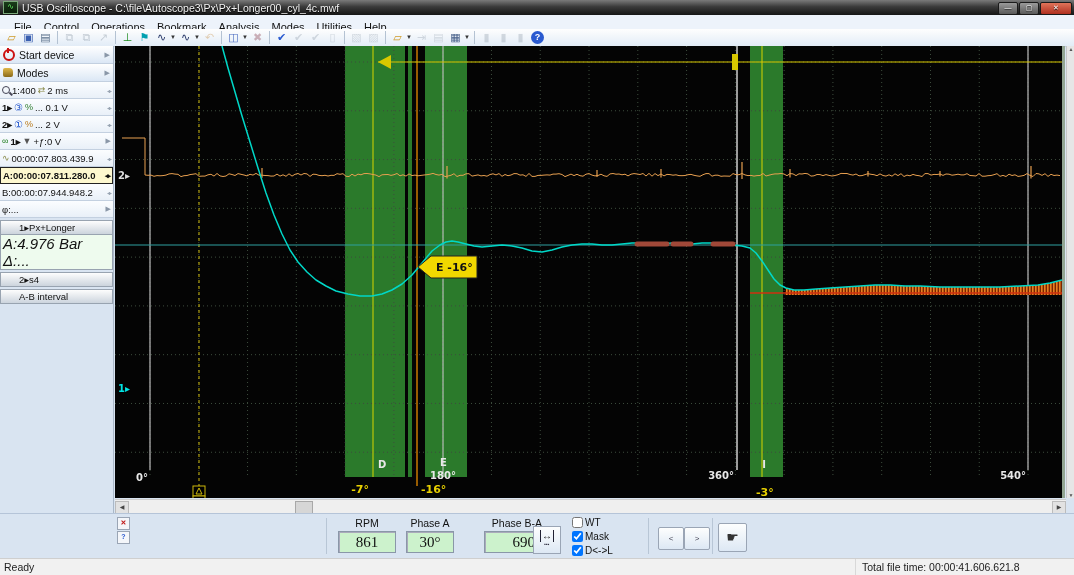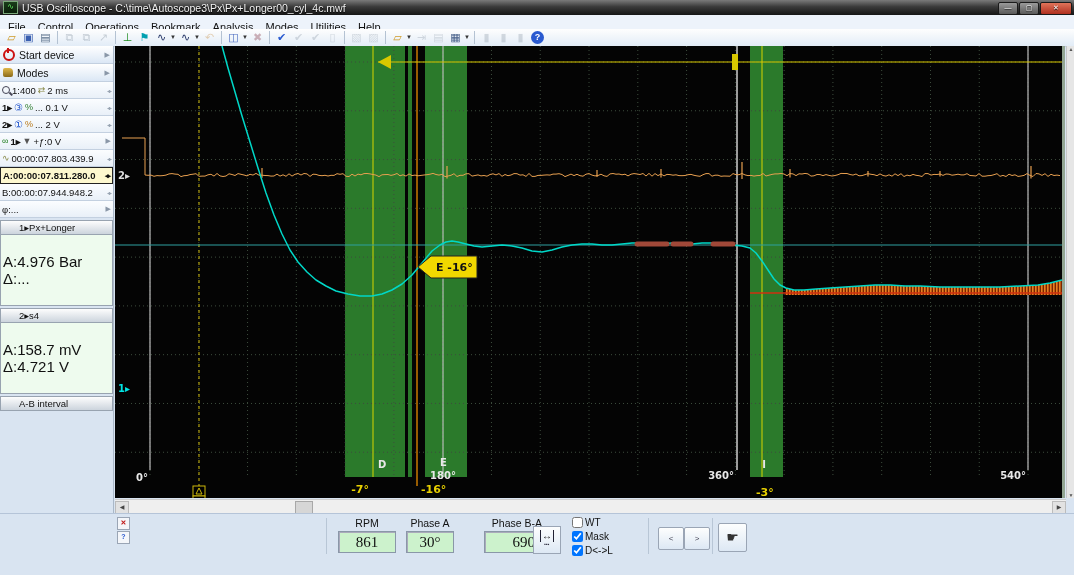--- a/index.html
+++ b/index.html
@@ -10,21 +10,21 @@
     background:linear-gradient(#7a7a7a,#3a3a3a 45%,#161616);display:flex;align-items:center;
     padding-left:3px;gap:4px;color:#f2f2f2;font-size:10.5px;text-shadow:0 1px 1px #000;}
   .app-icon{width:13px;height:11px;background:linear-gradient(#1a3d1a,#0a1f0a);border:1px solid #7aa87a;
     color:#6aff6a;font-size:8px;line-height:9px;text-align:center;}
   .winbtns{position:absolute;right:2px;top:2px;display:flex;gap:1px;}
   .wbtn{width:18px;height:11px;border:1px solid #1a1a1a;border-radius:2px;font-size:7px;line-height:9px;
     text-align:center;color:#fff;background:linear-gradient(#9a9a9a,#5a5a5a);}
   .wbtn.close{width:30px;background:linear-gradient(#e0745a,#b03020);}
   
   .menubar{position:absolute;top:15px;left:0;right:0;height:24px;background:#edf3fb;
-    display:flex;align-items:center;font-size:11px;padding-left:2px;}
+    display:flex;align-items:center;font-size:11px;padding-left:8px;}
   .menubar span{padding:0 6px;}
   .toolbar{position:absolute;top:29px;left:0;right:0;height:17px;
     background:linear-gradient(#fefefe,#e2ecf7);border-bottom:1px solid #c2d0e0;
     display:flex;align-items:center;padding-left:3px;}
   .tb-icon{width:17px;height:15px;font-size:11px;line-height:15px;text-align:center;}
   .tb-icon.dis{opacity:.33;}
   .tb-dd{width:7px;font-size:6px;color:#333;line-height:15px;}
   .tb-sep{width:1px;height:13px;background:#b4c2d2;margin:0 3px;}
   .tb-help{width:13px;height:13px;border-radius:50%;background:#2a5ad0;color:#fff;font-size:9px;
     line-height:13px;text-align:center;font-weight:bold;margin-left:2px;}
@@ -44,21 +44,21 @@
   .spin::after{content:"◂▸";}
   .mag{width:6px;height:6px;border:1.5px solid #445;border-radius:50%;position:relative;flex:none;}
   .mag::after{content:"";position:absolute;left:6px;top:6px;width:4px;height:1.5px;background:#445;transform:rotate(45deg);}
   .circ{color:#2255cc;font-size:10px;}
   .icn{font-size:9px;}
   .row-a{background:#fdf8cf;border:1px solid #222;font-weight:bold;height:15px;}
   .row-a .spin{color:#111;font-size:7px;}
   .mp-head{height:13px;background:linear-gradient(#fdfdfd,#ccd4dd);border:1px solid #98a3b0;
     font-size:9.5px;line-height:13px;padding-left:18px;margin-top:2px;}
   .mp-body{background:#eefbee;border:1px solid #98a3b0;border-top:none;font-size:15px;
-    line-height:17px;padding:18px 2px;}
+    line-height:17px;padding:0 2px;font-style:italic;}
   
   .scope{position:absolute;top:46px;left:115px;width:947px;height:452px;background:#000;
     border-right:3px solid #93a693;}
   .vscroll{position:absolute;top:46px;left:1066px;width:8px;height:452px;background:#e6e6e6;
     border-left:1px solid #c8c8c8;font-size:5px;color:#555;text-align:center;}
   .vscroll .up{position:absolute;top:0;left:0;right:0;}
   .vscroll .dn{position:absolute;bottom:0;left:0;right:0;}
   .hscroll{position:absolute;top:499px;left:115px;width:951px;height:13px;background:#efefef;
     border-top:1px solid #cfcfcf;}
   .hs-arrow{position:absolute;top:1px;width:12px;height:11px;font-size:6px;line-height:11px;
@@ -102,21 +102,21 @@
   .statusbar .left{position:absolute;left:4px;}
   .statusbar .right{position:absolute;left:855px;border-left:1px solid #d8d8d8;padding-left:6px;}
 </style>
 </head>
 <body>
 
 <div id="window">
 
   <div class="titlebar">
     <span class="app-icon">∿</span>
-    <span>USB Oscilloscope - C:\time\Autoscope3\Px\Px+Longer00_cyl_4c.mwf</span>
+    <span>USB Oscilloscope - C:\file\Autoscope3\Px\Px+Longer00_cyl_4c.mwf</span>
     <span class="winbtns">
       <span class="wbtn">—</span>
       <span class="wbtn">▢</span>
       <span class="wbtn close">✕</span>
     </span>
   </div>
 
   <div class="menubar" id="menubar">
       <span>File</span>
       <span>Control</span>
@@ -226,24 +226,20 @@
       <span>φ:...</span>
       <span class="sb-arrow"></span>
     </div>
 
     <div class="mp-head">1▸Px+Longer</div>
     <div class="mp-body">
       <div>A:4.976 Bar</div>
       <div>Δ:...</div>
     </div>
     <div class="mp-head">2▸s4</div>
-    <div class="mp-body">
-      <div>A:158.7 mV</div>
-      <div>Δ:4.721 V</div>
-    </div>
     <div class="mp-head">A-B interval</div>
   </div>
 
   <div class="scope" id="scope"><svg viewBox="115 46 947 452" width="947" height="452">
         <rect x="115" y="46" width="947" height="452" fill="#040404"></rect>
         <defs>
           <pattern id="hatch" width="3" height="12" patternUnits="userSpaceOnUse">
             <rect width="3" height="12" fill="#7a2400"></rect>
             <rect width="1.6" height="12" fill="#e88020"></rect>
           </pattern>
@@ -377,13 +373,17 @@
       </div>
     <div class="sepv" style="left:648px;"></div>
     <div class="navbtn" style="left:658px;">&lt;</div>
     <div class="navbtn" style="left:684px;">&gt;</div>
     <div class="sepv" style="left:712px;"></div>
     <div class="handbtn">
       <span>☛</span>
     </div>
   </div>
 
+  <div class="statusbar">
+    <span class="left">Ready</span>
+    <span class="right">Total file time: 00:00:41.606.621.8</span>
+  </div>
 </div>
 
 </body></html>

